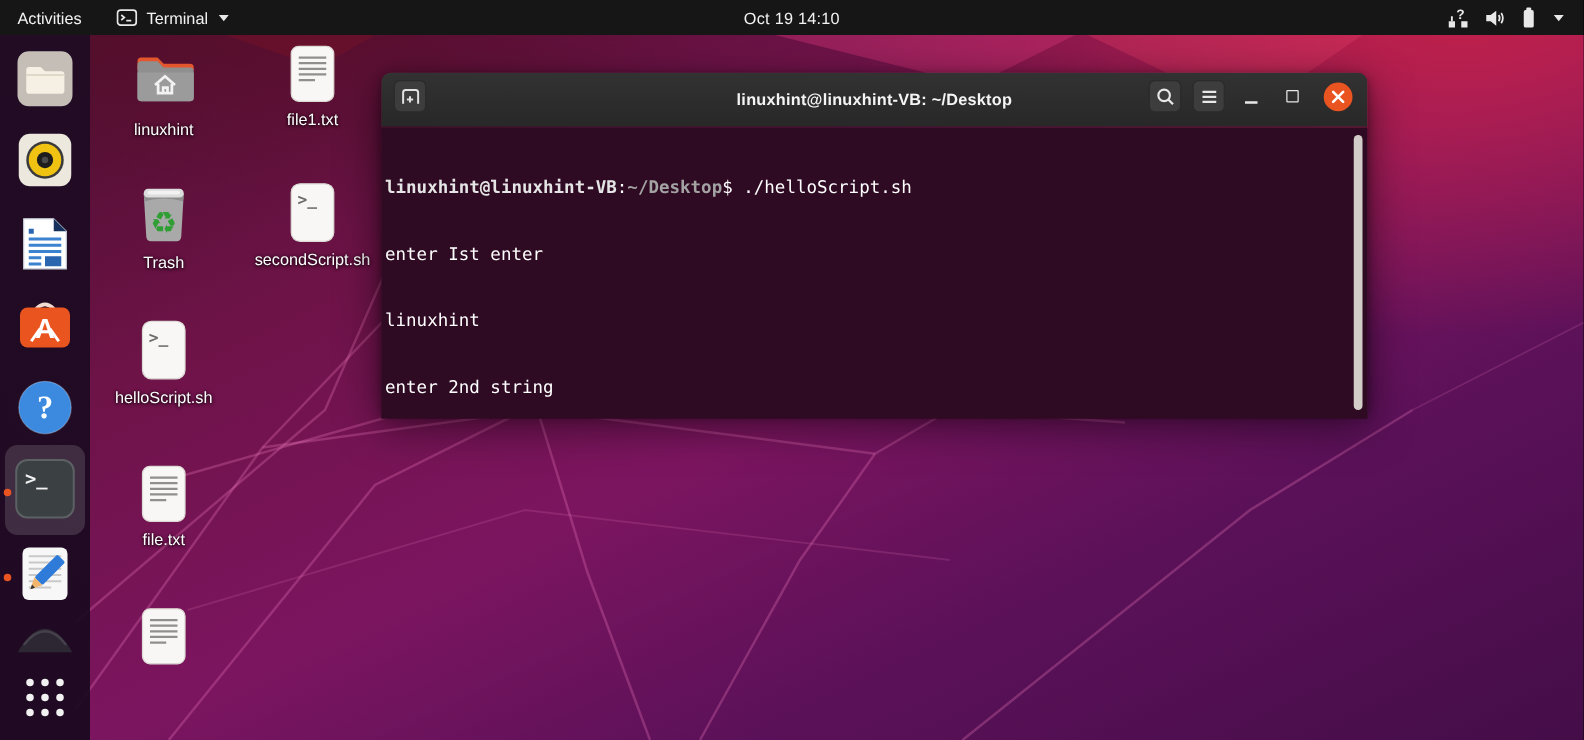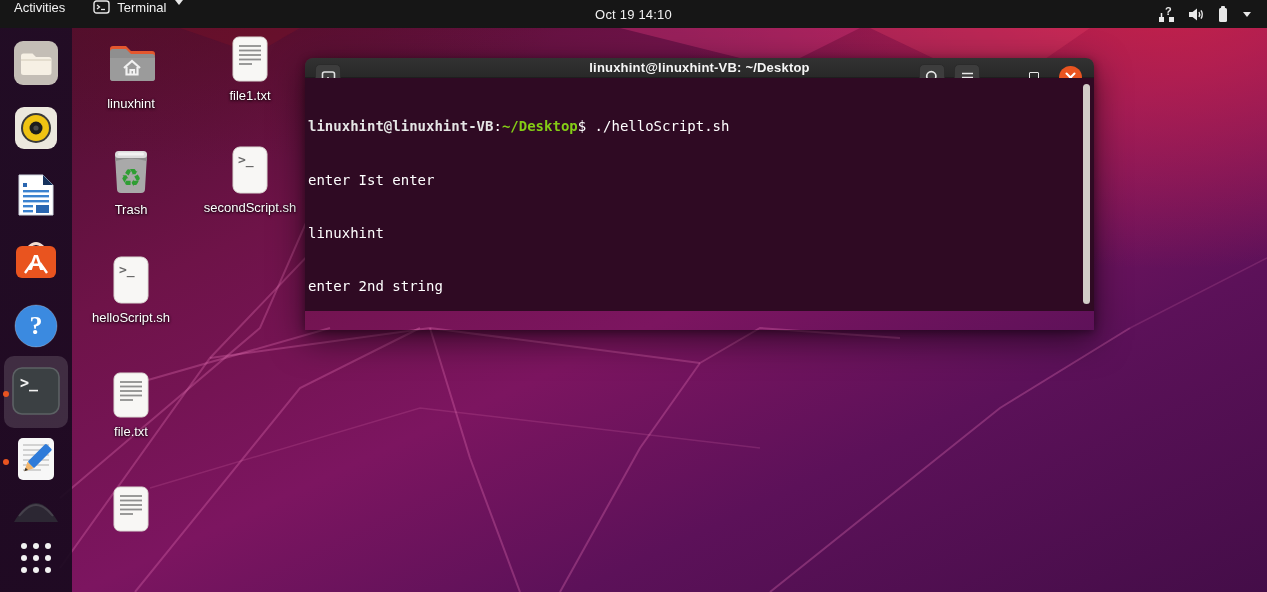--- a/index.html
+++ b/index.html
@@ -12,21 +12,21 @@
     background:
       radial-gradient(ellipse 900px 520px at 92% -8%, rgba(205,35,72,.95) 0%, rgba(205,35,72,0) 55%),
       radial-gradient(ellipse 700px 420px at 15% -20%, rgba(90,14,38,.9) 0%, rgba(90,14,38,0) 60%),
       linear-gradient(155deg, #4a0e2c 0%, #6e1348 28%, #7c1560 52%, #5c1159 72%, #440d48 100%); }
   .wallpaper svg { position:absolute; left:0; top:0; }
 
   
   .topbar { position:absolute; left:0; top:0; width:1267px; height:28px; background:#161616;
     color:#f2f2f2; font-size:13px; display:flex; align-items:center; z-index:40; }
   .tb-left { display:flex; align-items:center; height:100%; }
-  .tb-item { padding:0 14px; height:100%; display:flex; gap:7px; cursor:default; }
+  .tb-item { padding:0 14px; height:100%; display:flex; align-items:center; gap:7px; cursor:default; }
   .tb-caret { width:0; height:0; border-left:4px solid transparent; border-right:4px solid transparent;
     border-top:5px solid #e8e8e8; margin-left:2px; }
   .tb-clock { position:absolute; left:0; right:0; text-align:center; font-weight:500; letter-spacing:.2px; }
   .tb-right { position:absolute; right:10px; top:0; height:28px; display:flex; align-items:center; gap:12px; padding:0 6px; }
 
   
   .dock { position:absolute; left:0; top:28px; width:72px; height:564px;
     background:linear-gradient(180deg, rgba(30,12,36,.92), rgba(24,9,30,.92)); z-index:30; }
   .dock-item { position:absolute; left:11px; width:50px; height:50px; display:flex;
     align-items:center; justify-content:center; }
@@ -37,40 +37,40 @@
   
   .desk-icon { position:absolute; width:110px; text-align:center; z-index:5; cursor:default; }
   .desk-icon .glyph { display:flex; justify-content:center; }
   .desk-icon .lbl { margin-top:4px; font-size:13px; color:#fff;
     text-shadow:0 1px 3px rgba(0,0,0,.9), 0 0 2px rgba(0,0,0,.6); line-height:16px; }
   .lbl-narrow { display:inline-block; width:86px; }
 
   
   .window { position:absolute; left:305px; top:58px; width:789px; height:272px; z-index:20;
     border-radius:8px 8px 0 0; box-shadow:0 10px 34px rgba(0,0,0,.55), 0 2px 8px rgba(0,0,0,.4); }
-  .titlebar { position:relative; height:20px; border-radius:8px 8px 0 0;
+  .titlebar { position:relative; height:44px; border-radius:8px 8px 0 0;
     background:linear-gradient(180deg,#323232,#282828); border-bottom:1px solid #1e1e1e;
     display:flex; align-items:center; }
   .title-text { position:absolute; left:0; right:0; text-align:center; color:#f5f5f5;
     font-size:13px; font-weight:bold; letter-spacing:.2px; }
   .tb-btn { width:26px; height:26px; border-radius:5px; background:#3d3d3d; border:1px solid #2b2b2b;
     display:flex; align-items:center; justify-content:center; }
   .btn-newtab { position:absolute; left:10px; top:6px; }
   .win-ctrls { position:absolute; right:12px; top:6px; display:flex; align-items:center; gap:9px; }
   .ctrl-plain { width:24px; height:26px; display:flex; align-items:center; justify-content:center; }
   .min-glyph { width:10px; height:2px; background:#e8e8e8; margin-top:10px; }
   .max-glyph { width:10px; height:10px; border:1.5px solid #e8e8e8; border-radius:1px; }
   .close-btn { width:23px; height:23px; border-radius:50%; background:#E95420;
     display:flex; align-items:center; justify-content:center; margin-left:4px; }
 
   .term-body { position:relative; height:233px; background:#2f0a23; overflow:hidden; }
   .term-text { padding:5px 18px 0 3px; font-family:"DejaVu Sans Mono", monospace;
     font-size:14px; line-height:17.7px; color:#ffffff; white-space:pre; }
   .seg-user { color:#e5e5e5; font-weight:bold; }
-  .seg-path { color:#84cc16; font-weight:bold; }
+  .seg-path { color:#a3a3a3; font-weight:bold; }
   .scrollbar { position:absolute; right:4px; top:6px; width:7px; height:220px;
     background:#d2cdc8; border-radius:4px; }
 
   svg { display:block; }
 </style>
 </head>
 <body>
 
 <div class="screen">
 

